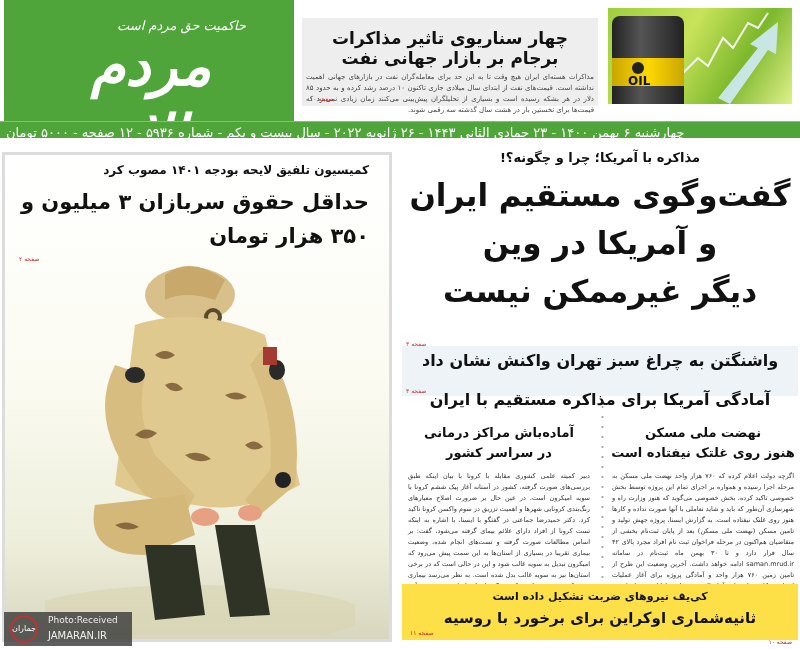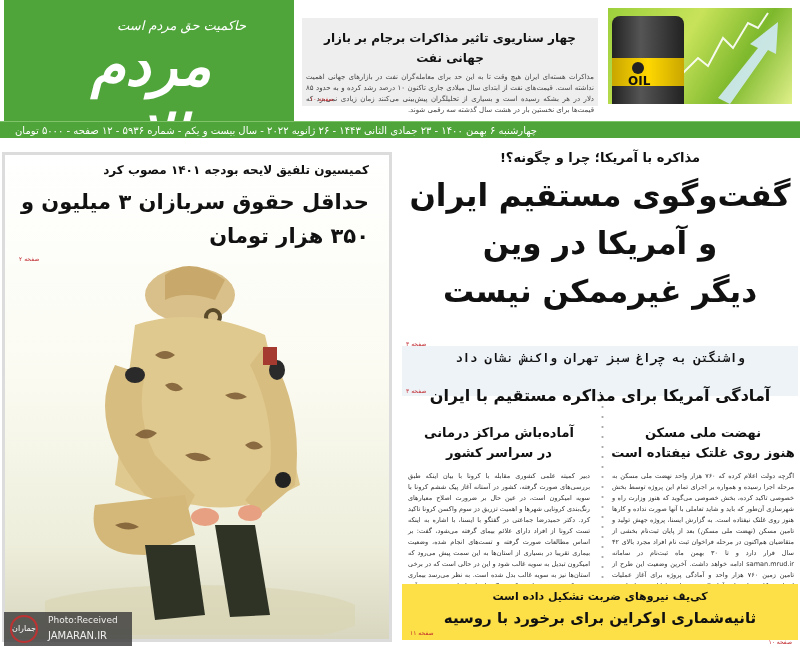--- a/index.html
+++ b/index.html
@@ -7,54 +7,54 @@
   body { position: relative; font-family: "DejaVu Sans", sans-serif; color: #111; }
   .rtl { direction: rtl; text-align: center; }
 
   
   #masthead { position: absolute; left: 4px; top: 0; width: 290px; height: 134px; background: #4fa53a; }
   #masthead .slogan { position: absolute; right: 48px; top: 18px; color: #fff; font-family: "DejaVu Serif", serif; font-style: italic; font-size: 13px; direction: rtl; }
   #masthead .name { position: absolute; left: 12px; top: 30px; width: 270px; color: #fff; font-family: "DejaVu Serif", serif; font-style: italic; font-weight: bold; font-size: 56px; line-height: 70px; direction: rtl; text-align: center; letter-spacing: -1px; }
 
   
   #teaser { position: absolute; left: 302px; top: 18px; width: 296px; height: 88px; background: #eeeeee; }
-  #teaser .title { font-weight: bold; font-size: 12px; line-height: 20px; margin-top: 10px; padding: 0 11px; }
+  #teaser .title { font-weight: bold; font-size: 17px; line-height: 20px; margin-top: 10px; padding: 0 11px; }
   #teaser .body { font-size: 7px; line-height: 11px; color: #444; padding: 4px 4px 0 4px; text-align: justify; }
   #teaser .pageref { position: absolute; left: 8px; bottom: 4px; font-size: 6px; color: #c0272d; }
   #teaser-photo { position: absolute; left: 608px; top: 8px; width: 184px; height: 96px; overflow: hidden; background: linear-gradient(120deg, #9ccf3b 0%, #c8e35a 40%, #7db82c 70%, #e0f08a 100%); padding-left: 32px; }
   #teaser-photo .barrel { position: absolute; left: 4px; top: 8px; width: 72px; height: 90px; background: linear-gradient(90deg, #222 0%, #555 40%, #222 100%); border-radius: 8px 8px 0 0; }
   #teaser-photo .band { position: absolute; left: 4px; top: 50px; width: 72px; height: 28px; background: linear-gradient(90deg, #c9a600, #ffd800, #c9a600); }
   #teaser-photo .drop { position: absolute; left: 24px; top: 54px; width: 12px; height: 12px; border-radius: 50%; background: #222; }
   #teaser-photo .oil { position: absolute; left: 20px; top: 66px; font-weight: bold; font-size: 12px; color: #111; }
   #teaser-photo svg { position: absolute; left: 0; top: 0; }
 
   
   #datebar { position: absolute; left: 0; top: 121px; width: 800px; height: 17px; background: #4fa53a; border-top: 1px solid #7fc36a; }
-  #datebar .text { position: absolute; left: 6px; top: 3px; color: #fff; font-size: 10px; direction: rtl; white-space: nowrap; margin-left: 9px; }
+  #datebar .text { position: absolute; left: 6px; top: 3px; color: #fff; font-size: 13px; direction: rtl; white-space: nowrap; }
 
   
   #feature { position: absolute; left: 2px; top: 152px; width: 390px; height: 490px; border: 3px solid #dcdcdc; background: linear-gradient(180deg, #ffffff 0%, #fbfbf2 45%, #eeeedc 80%, #d8d6be 100%); overflow: hidden; }
   #feature .kicker { position: absolute; right: 20px; top: 8px; font-size: 12px; font-weight: bold; direction: rtl; }
   #feature .headline { position: absolute; right: 20px; top: 30px; width: 360px; font-size: 21px; font-weight: bold; line-height: 34px; direction: rtl; text-align: right; }
   #feature .pageref { position: absolute; left: 14px; top: 100px; font-size: 6px; color: #c0272d; }
   #soldier { position: absolute; left: 40px; top: 100px; }
   #credit { position: absolute; left: 4px; top: 612px; width: 128px; height: 34px; background: rgba(60,60,60,0.82); }
   #credit .logo { position: absolute; left: 6px; top: 3px; width: 28px; height: 28px; border-radius: 50%; border: 2px solid #b33; color: #fff; font-size: 8px; line-height: 24px; text-align: center; direction: rtl; }
   #credit .l1 { position: absolute; left: 44px; top: 3px; color: #eee; font-size: 9px; }
   #credit .l2 { position: absolute; left: 44px; top: 18px; color: #eee; font-size: 10px; }
 
   
   #main { position: absolute; left: 402px; top: 148px; width: 396px; }
   #main .kicker { font-size: 13px; font-weight: bold; margin-top: 2px; }
   #main .headline { font-size: 31px; font-weight: bold; line-height: 48px; margin-top: 6px; letter-spacing: -0.5px; }
   #main .pageref { position: absolute; left: 4px; top: 192px; font-size: 6px; color: #c0272d; }
 
   
   #second { position: absolute; left: 402px; top: 346px; width: 396px; height: 50px; background: #eef3f8; }
-  #second .kicker { font-size: 12px; font-weight: bold; margin-top: 5px; font-family: Liberation Mono, monospace; }
+  #second .kicker { font-size: 16px; font-weight: bold; margin-top: 5px; }
   #second .headline { font-size: 16px; font-weight: bold; margin-top: 20px; }
   #second .pageref { position: absolute; left: 4px; bottom: 2px; font-size: 6px; color: #c0272d; }
 
   
   .col { position: absolute; top: 400px; width: 194px; height: 180px; }
   #col-right { left: 606px; }
   #col-left { left: 402px; }
   .col .title { font-size: 13px; font-weight: bold; line-height: 20px; margin-top: 23px; }
   .col .body { font-size: 6.5px; line-height: 11px; color: #333; margin-top: 8px; padding: 0 6px; text-align: justify; direction: rtl; }
   .col .pageref { font-size: 6px; color: #c0272d; text-align: right; padding-right: 8px; margin-top: 2px; direction: rtl; }

